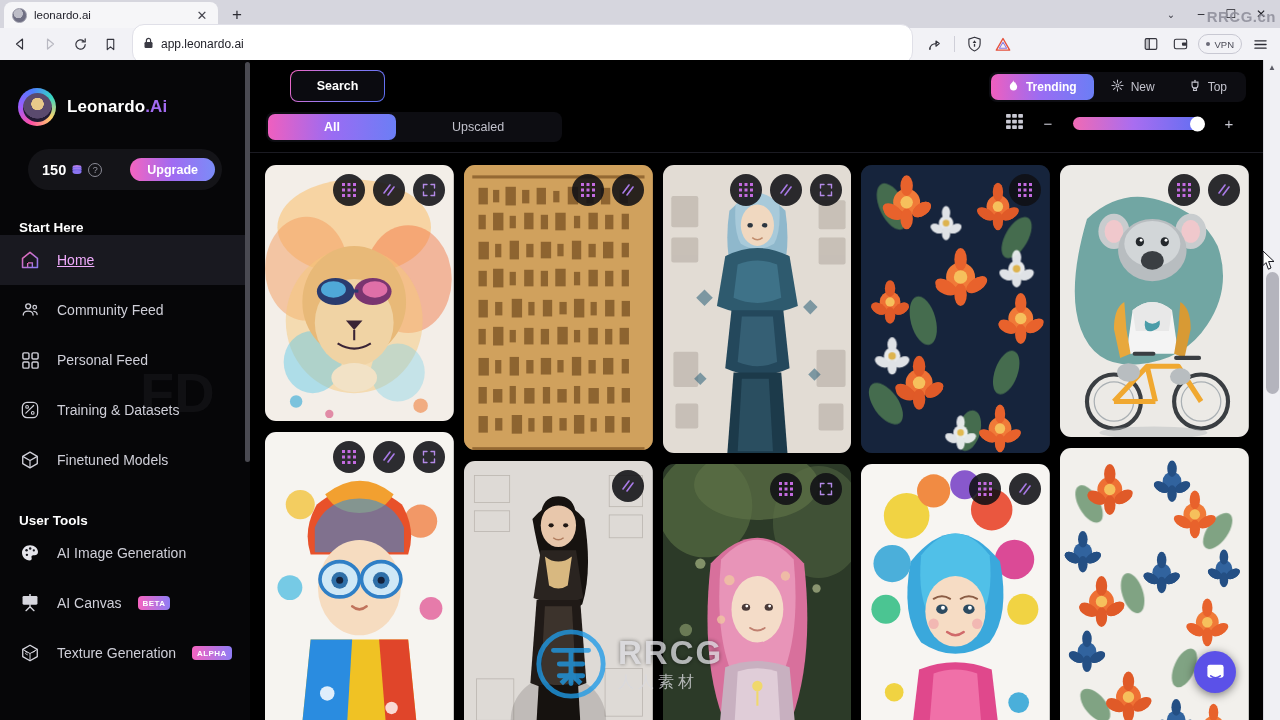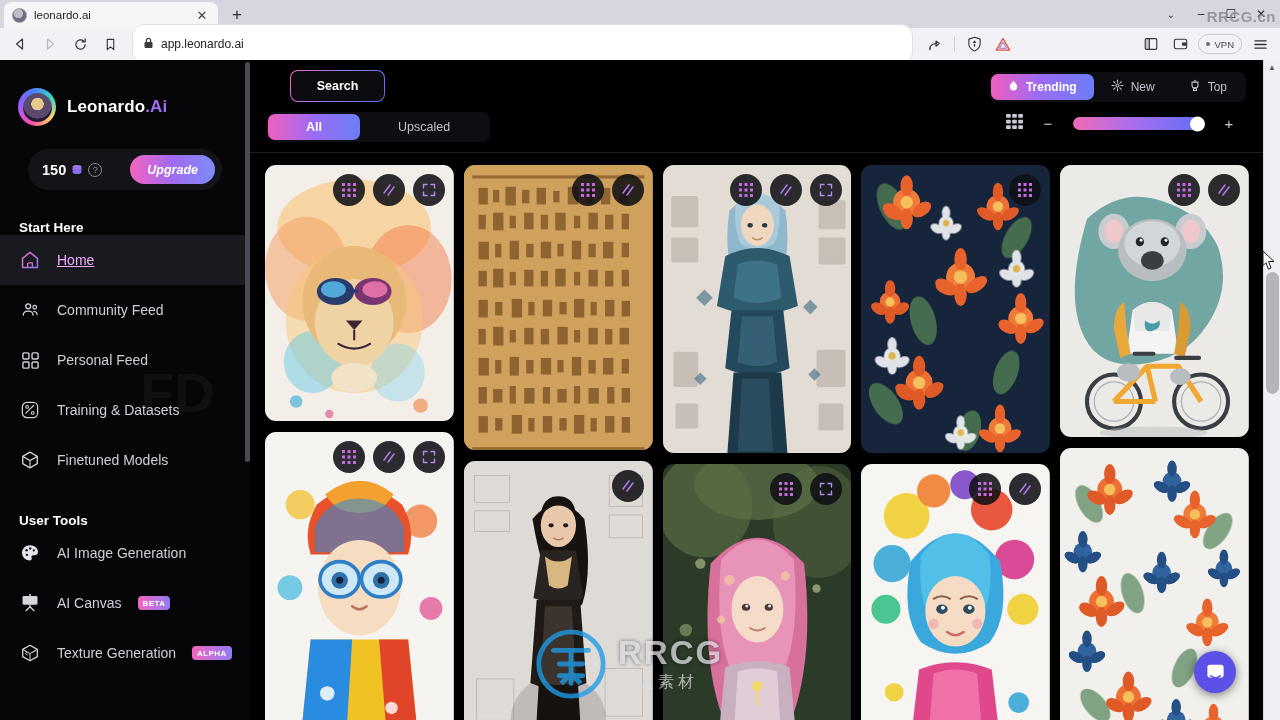--- a/index.html
+++ b/index.html
@@ -120,26 +120,26 @@
   }
   .credit-num { font-size: 14.5px; font-weight: 700; color: #fff; }
   .coin-icon { width: 14px; height: 14px; flex: none; }
   .help-icon {
     width: 14px; height: 14px; border-radius: 50%;
     border: 1.3px solid #8b8b96; color: #9a9aa5;
     font-size: 9px; display: flex; align-items: center;
     justify-content: center; flex: none; cursor: pointer;
   }
   .upgrade-btn {
-    margin-left: auto; height: 29px; padding: 0 17px;
+    margin-left: auto; height: 23px; padding: 0 17px;
     border-radius: 15px; border: none; cursor: pointer;
     background: linear-gradient(90deg, #f564c0 0%, #a06bf2 50%, #7b8cf7 100%);
     color: #fff; font-size: 12.5px; font-weight: 700;
     font-family: "Liberation Sans", sans-serif;
-    display: flex; align-items: center; font-style: italic;
+    display: flex; align-items: center;
   }
 
   .nav-group-title {
     font-size: 13.5px; font-weight: 700; color: #fff;
     padding: 30px 0 0 19px;
   }
   .nav-item {
     display: flex; align-items: center; gap: 16px;
     height: 50px; padding-left: 19px; cursor: pointer;
     color: #cfcfd8; font-size: 14px;
@@ -210,21 +210,21 @@
 
   .topbar-row2 {
     display: flex; align-items: center; margin-top: 10px;
     position: relative;
   }
   .tabgroup {
     height: 30px; background: #0d0d12; border-radius: 8px;
     display: flex; align-items: center; padding: 2px;
   }
   .filter-tab {
-    height: 26px; padding: 0 38px; border-radius: 7px;
+    height: 26px; padding: 0 56px; border-radius: 7px;
     display: flex; align-items: center; justify-content: center;
     font-size: 12.5px; color: #c2c2cc; cursor: pointer;
   }
   .filter-tab.active {
     background: linear-gradient(90deg, #ef5fbf 0%, #9a6cf3 50%, #6b7ef5 100%);
     color: #fff; font-weight: 600;
   }
   .zoomgroup {
     position: absolute; right: 9px; top: 2px;
     display: flex; align-items: center; gap: 17px;

